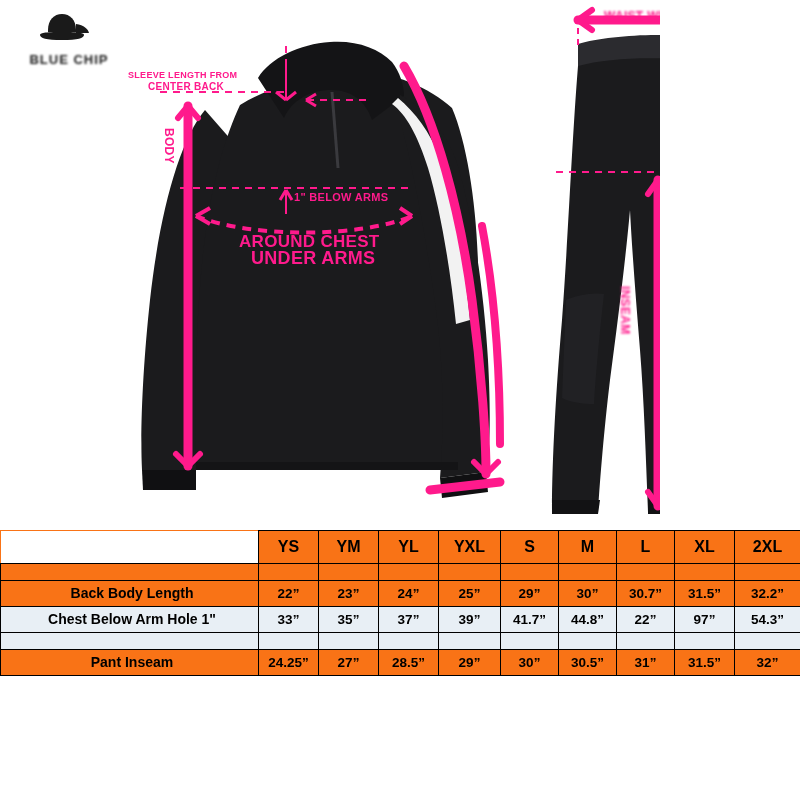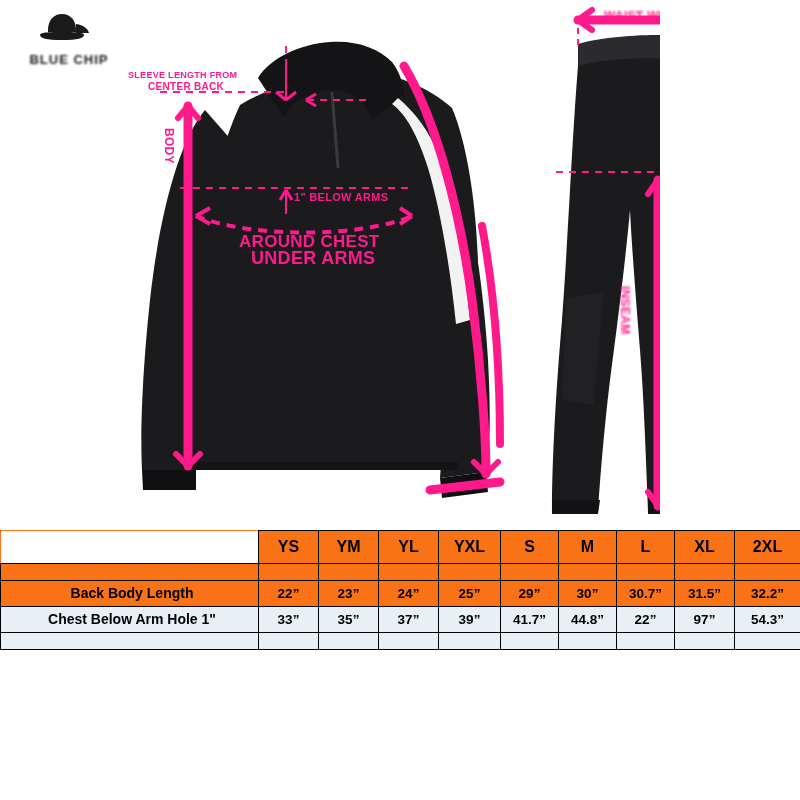--- a/index.html
+++ b/index.html
@@ -292,14 +292,26 @@
       <td></td>
         <td></td>
         <td></td>
       <td></td>
         <td></td>
         <td></td>
     </tr>
 
 
 
+    <tr>
+      <td class="rowlabel">Pant Inseam</td>
+      <td>24.25”</td>
+      <td>27”</td>
+      <td>28.5”</td>
+      <td>29”</td>
+      <td>30”</td>
+      <td>30.5”</td>
+      <td>31”</td>
+      <td>31.5”</td>
+      <td>32”</td>
+    </tr>
   </tbody>
 </table>
 
 </body></html>

